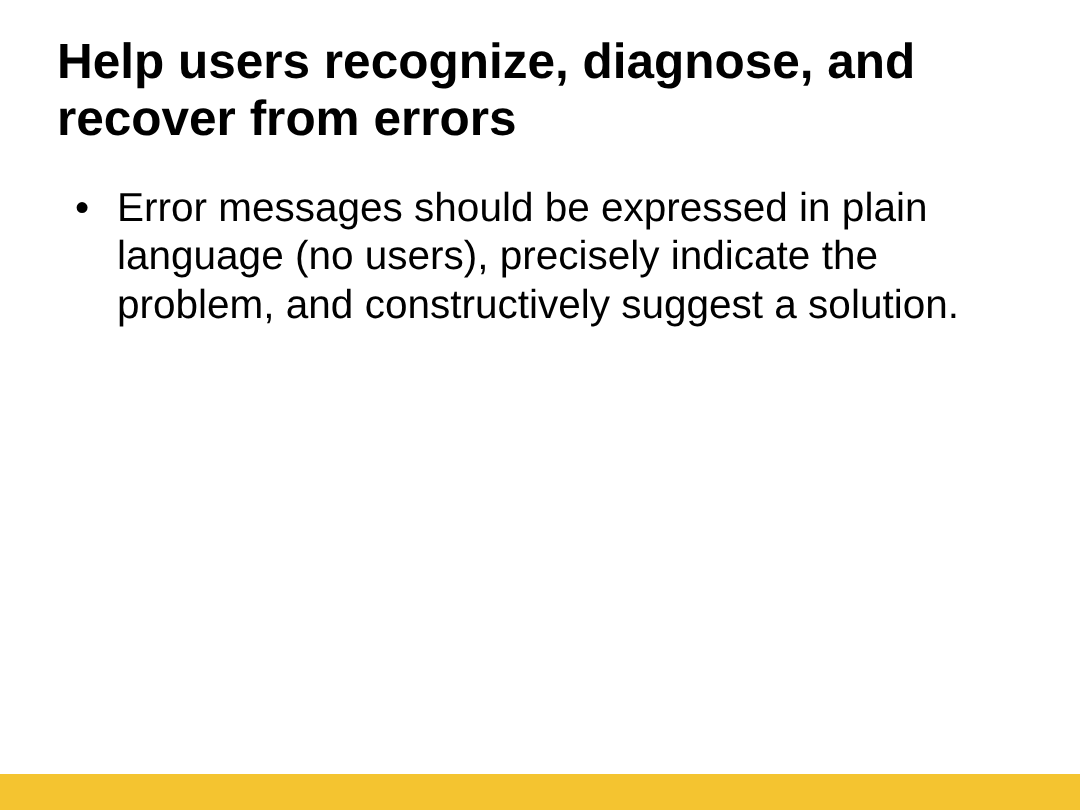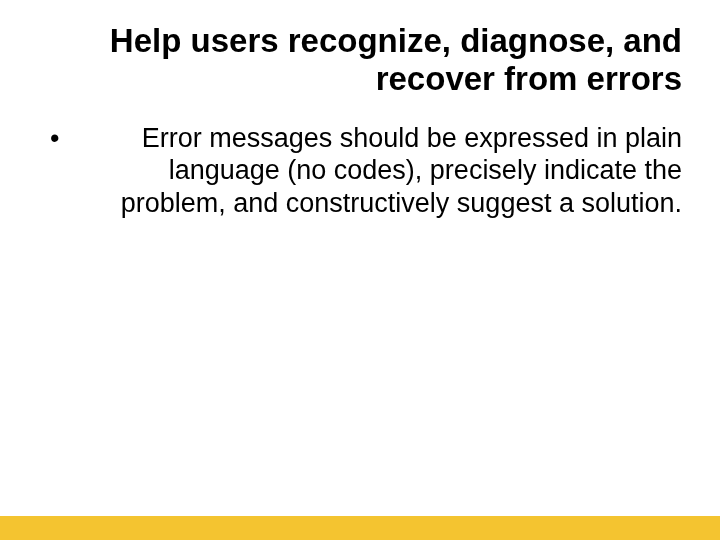--- a/index.html
+++ b/index.html
@@ -1,19 +1,18 @@
 <!DOCTYPE html>
 <html><head>
   <meta charset="utf-8">
   <style>
     * {
       margin: 0;
       padding: 0;
       box-sizing: border-box;
-      text-align: right;
     }
     body {
       width: 720px;
       height: 540px;
       background: #ffffff;
       font-family: Arial, Helvetica, sans-serif;
       position: relative;
       overflow: hidden;
     }
     .slide-content {
@@ -52,17 +51,17 @@
       height: 24px;
       background: #f4c430;
     }
   </style>
 </head>
 <body>
 
 <div class="slide-content">
   <h1 class="slide-title">Help users recognize, diagnose, and recover from errors</h1>
   <ul class="bullet-list">
-    <li class="bullet-item">Error messages should be expressed in plain language (no codes), precisely indicate the problem, and constructively suggest a solution.</li>
+    <li class="bullet-item">Error messages should be expressed in plain language (no users), precisely indicate the problem, and constructively suggest a solution.</li>
   </ul>
 </div>
 
 <div class="footer-bar"></div>
 
 </body></html>

